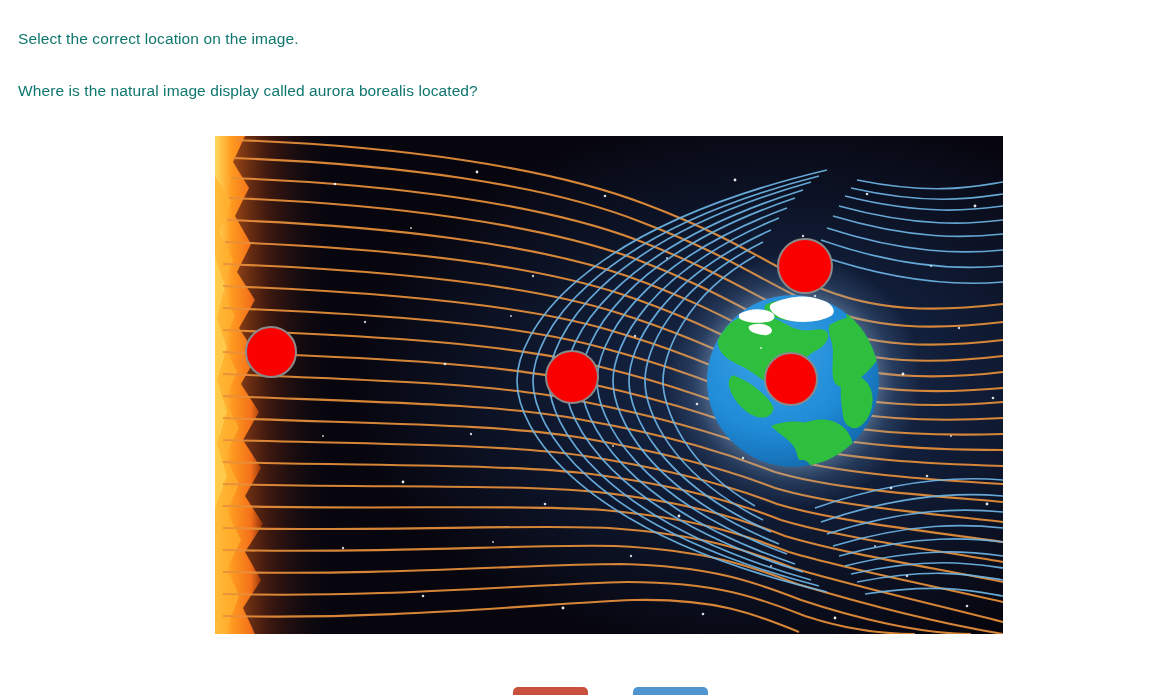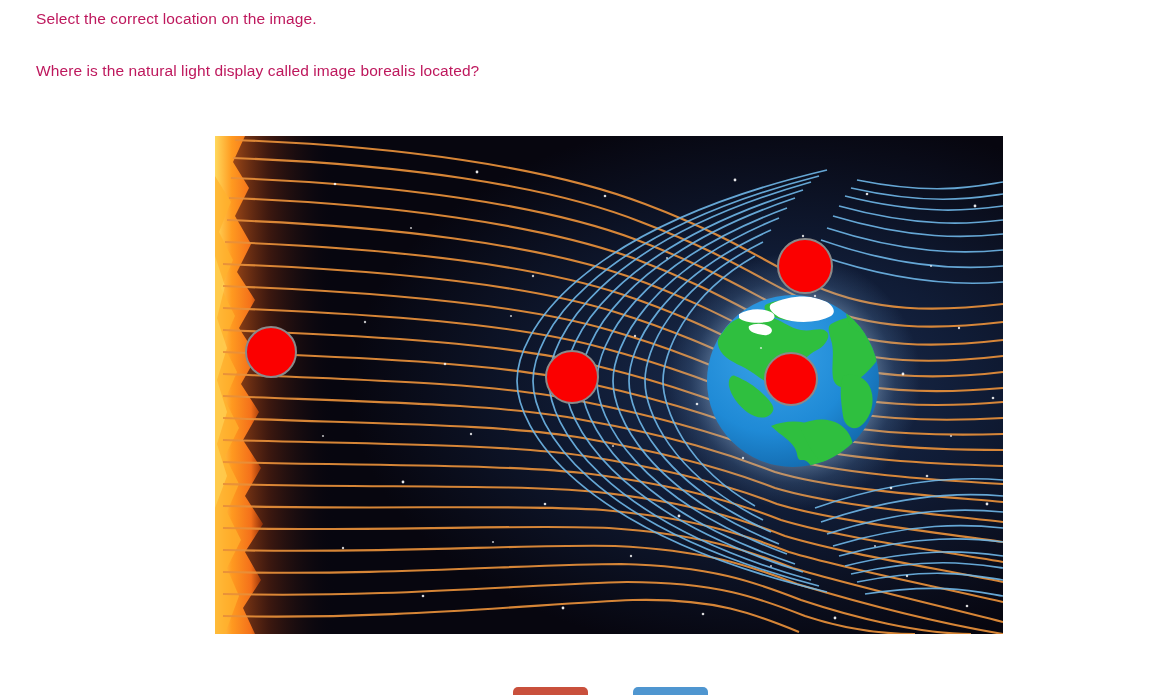--- a/index.html
+++ b/index.html
@@ -15,26 +15,27 @@
     font-family: "Liberation Sans", sans-serif;
     color: #2b2b2b;
   }
   #question-panel {
     position: absolute;
     left: 0; top: 0;
     width: 1163px;
   }
   .instruction-line {
     position: absolute;
-    left: 36px;
+    left: 18px;
     font-size: 15.5px;
     line-height: 20px;
-    color: #be185d;
+    color: #0f766e;
     white-space: nowrap;
     letter-spacing: 0.1px;
+    margin-top: 20px;
   }
   #instruction-text { top: 9px; }
   #question-text { top: 61px; }
 
   #image-stimulus {
     position: absolute;
     left: 215px;
     top: 136px;
     width: 788px;
     height: 498px;
@@ -73,21 +74,21 @@
     left: 633px;
     width: 75px;
     background: #4f96d0;
   }
 </style>
 </head>
 <body>
 
 <div id="question-panel">
   <div class="instruction-line" id="instruction-text">Select the correct location on the image.</div>
-  <div class="instruction-line" id="question-text">Where is the natural light display called image borealis located?</div>
+  <div class="instruction-line" id="question-text">Where is the natural image display called aurora borealis located?</div>
 </div>
 
 <div id="image-stimulus">
   <svg width="788" height="498" viewBox="0 0 788 498" xmlns="http://www.w3.org/2000/svg">
     <defs>
       <radialGradient id="spaceGlow" cx="0.72" cy="0.5" r="0.55">
         <stop offset="0%" stop-color="#1d2f52"></stop>
         <stop offset="45%" stop-color="#101c36"></stop>
         <stop offset="100%" stop-color="#07060f"></stop>
       </radialGradient>

